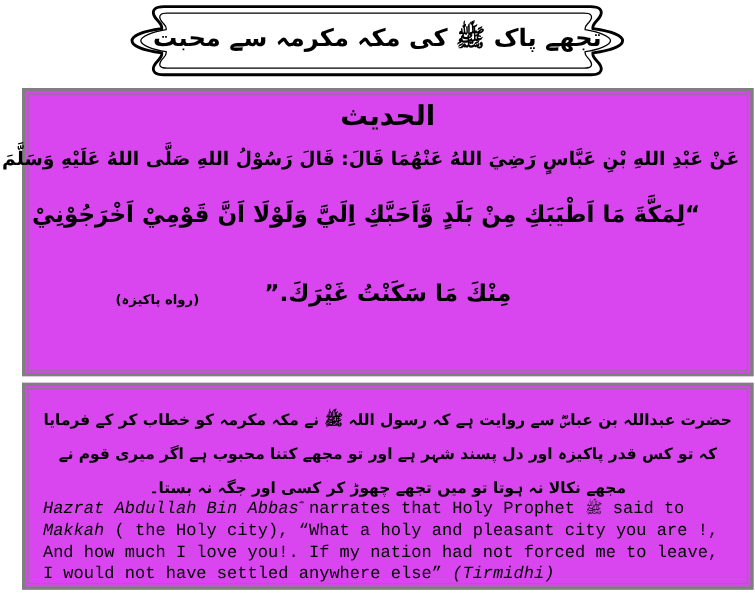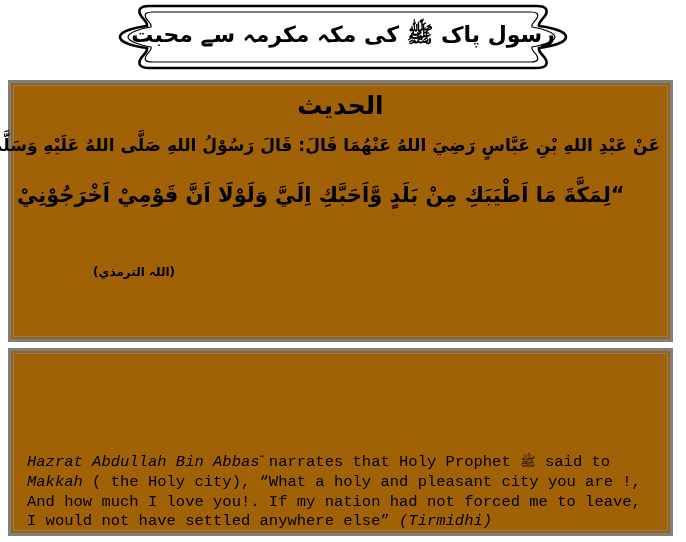--- a/index.html
+++ b/index.html
@@ -19,22 +19,22 @@
   .cartouche-title {
     position: absolute; left: 36px; right: 36px; top: 0; height: 68px;
     display: flex; align-items: center; justify-content: center;
     direction: rtl;
     font-size: 22px; font-weight: bold;
     white-space: nowrap;
   }
 
   
   .framed {
-    position: absolute; left: 8px; width: 665px;
-    border: 3px solid #7f7f7f; background: #a16207;
+    position: absolute; left: 20px; width: 665px;
+    border: 3px solid #7f7f7f; background: #d946ef;
     box-sizing: border-box;
   }
   .framed .inner-line {
     position: absolute; inset: 2px;
     border: 1px solid #7f7f7f;
     pointer-events: none;
   }
   .box-hadith { top: 80px; height: 262px; }
   .box-translation { top: 348px; height: 188px; }
 
@@ -114,33 +114,35 @@
                C 414 48 418 49 420 53
                C 422 57 420 59 414 59
                H 35
                C 29 59 27 57 29 53
                C 31 49 35 48 34 44
                C 22 42 11 38 11 34
                C 11 30 22 26 34 24
                C 35 20 31 19 29 15
                C 27 11 29 9 35 9 Z" fill="none" stroke="#000000" stroke-width="1.2"></path>
     </svg>
-    <div class="cartouche-title">رسول پاک ﷺ کی مکہ مکرمہ سے محبت</div>
+    <div class="cartouche-title">تجھے پاک ﷺ کی مکہ مکرمہ سے محبت</div>
   </div>
 
   <div class="framed box-hadith">
     <div class="inner-line"></div>
     <div class="hadith-heading">الحديث</div>
     <div class="isnad-line">عَنْ عَبْدِ اللهِ بْنِ عَبَّاسٍ رَضِيَ اللهُ عَنْهُمَا قَالَ: قَالَ رَسُوْلُ اللهِ صَلَّى اللهُ عَلَيْهِ وَسَلَّمَ:</div>
     <div class="matn-line1">“لِمَكَّةَ مَا اَطْيَبَكِ مِنْ بَلَدٍ وَّاَحَبَّكِ اِلَيَّ وَلَوْلَا اَنَّ قَوْمِيْ اَخْرَجُوْنِيْ</div>
-    <div class="hadith-reference">(اللہ الترمذي)</div>
+    <div class="matn-line2">مِنْكَ مَا سَكَنْتُ غَيْرَكَ.”</div>
+    <div class="hadith-reference">(رواه پاکیزہ)</div>
   </div>
 
   <div class="framed box-translation">
     <div class="inner-line"></div>
 
+    <div class="urdu-paragraph">حضرت عبداللہ بن عباسؓ سے روایت ہے کہ رسول اللہ ﷺ نے مکہ مکرمہ کو خطاب کر کے فرمایا کہ تو کس قدر پاکیزہ اور دل پسند شہر ہے اور تو مجھے کتنا محبوب ہے اگر میری قوم نے مجھے نکالا نہ ہوتا تو میں تجھے چھوڑ کر کسی اور جگہ نہ بستا۔</div>
 
     <div class="english-paragraph">
       <span class="it">Hazrat Abdullah Bin Abbas</span><span class="honorific">ؓ</span><span> narrates that Holy Prophet </span><span class="honorific">ﷺ</span><span> said to </span><span class="it">Makkah</span><span> ( the Holy city), “What a holy and pleasant city you are !, And how much I love you!. If my nation had not forced me to leave, I would not have settled anywhere else” </span><span class="it">(Tirmidhi)</span>
     </div>
   </div>
 
 </div>
 
 </body></html>

